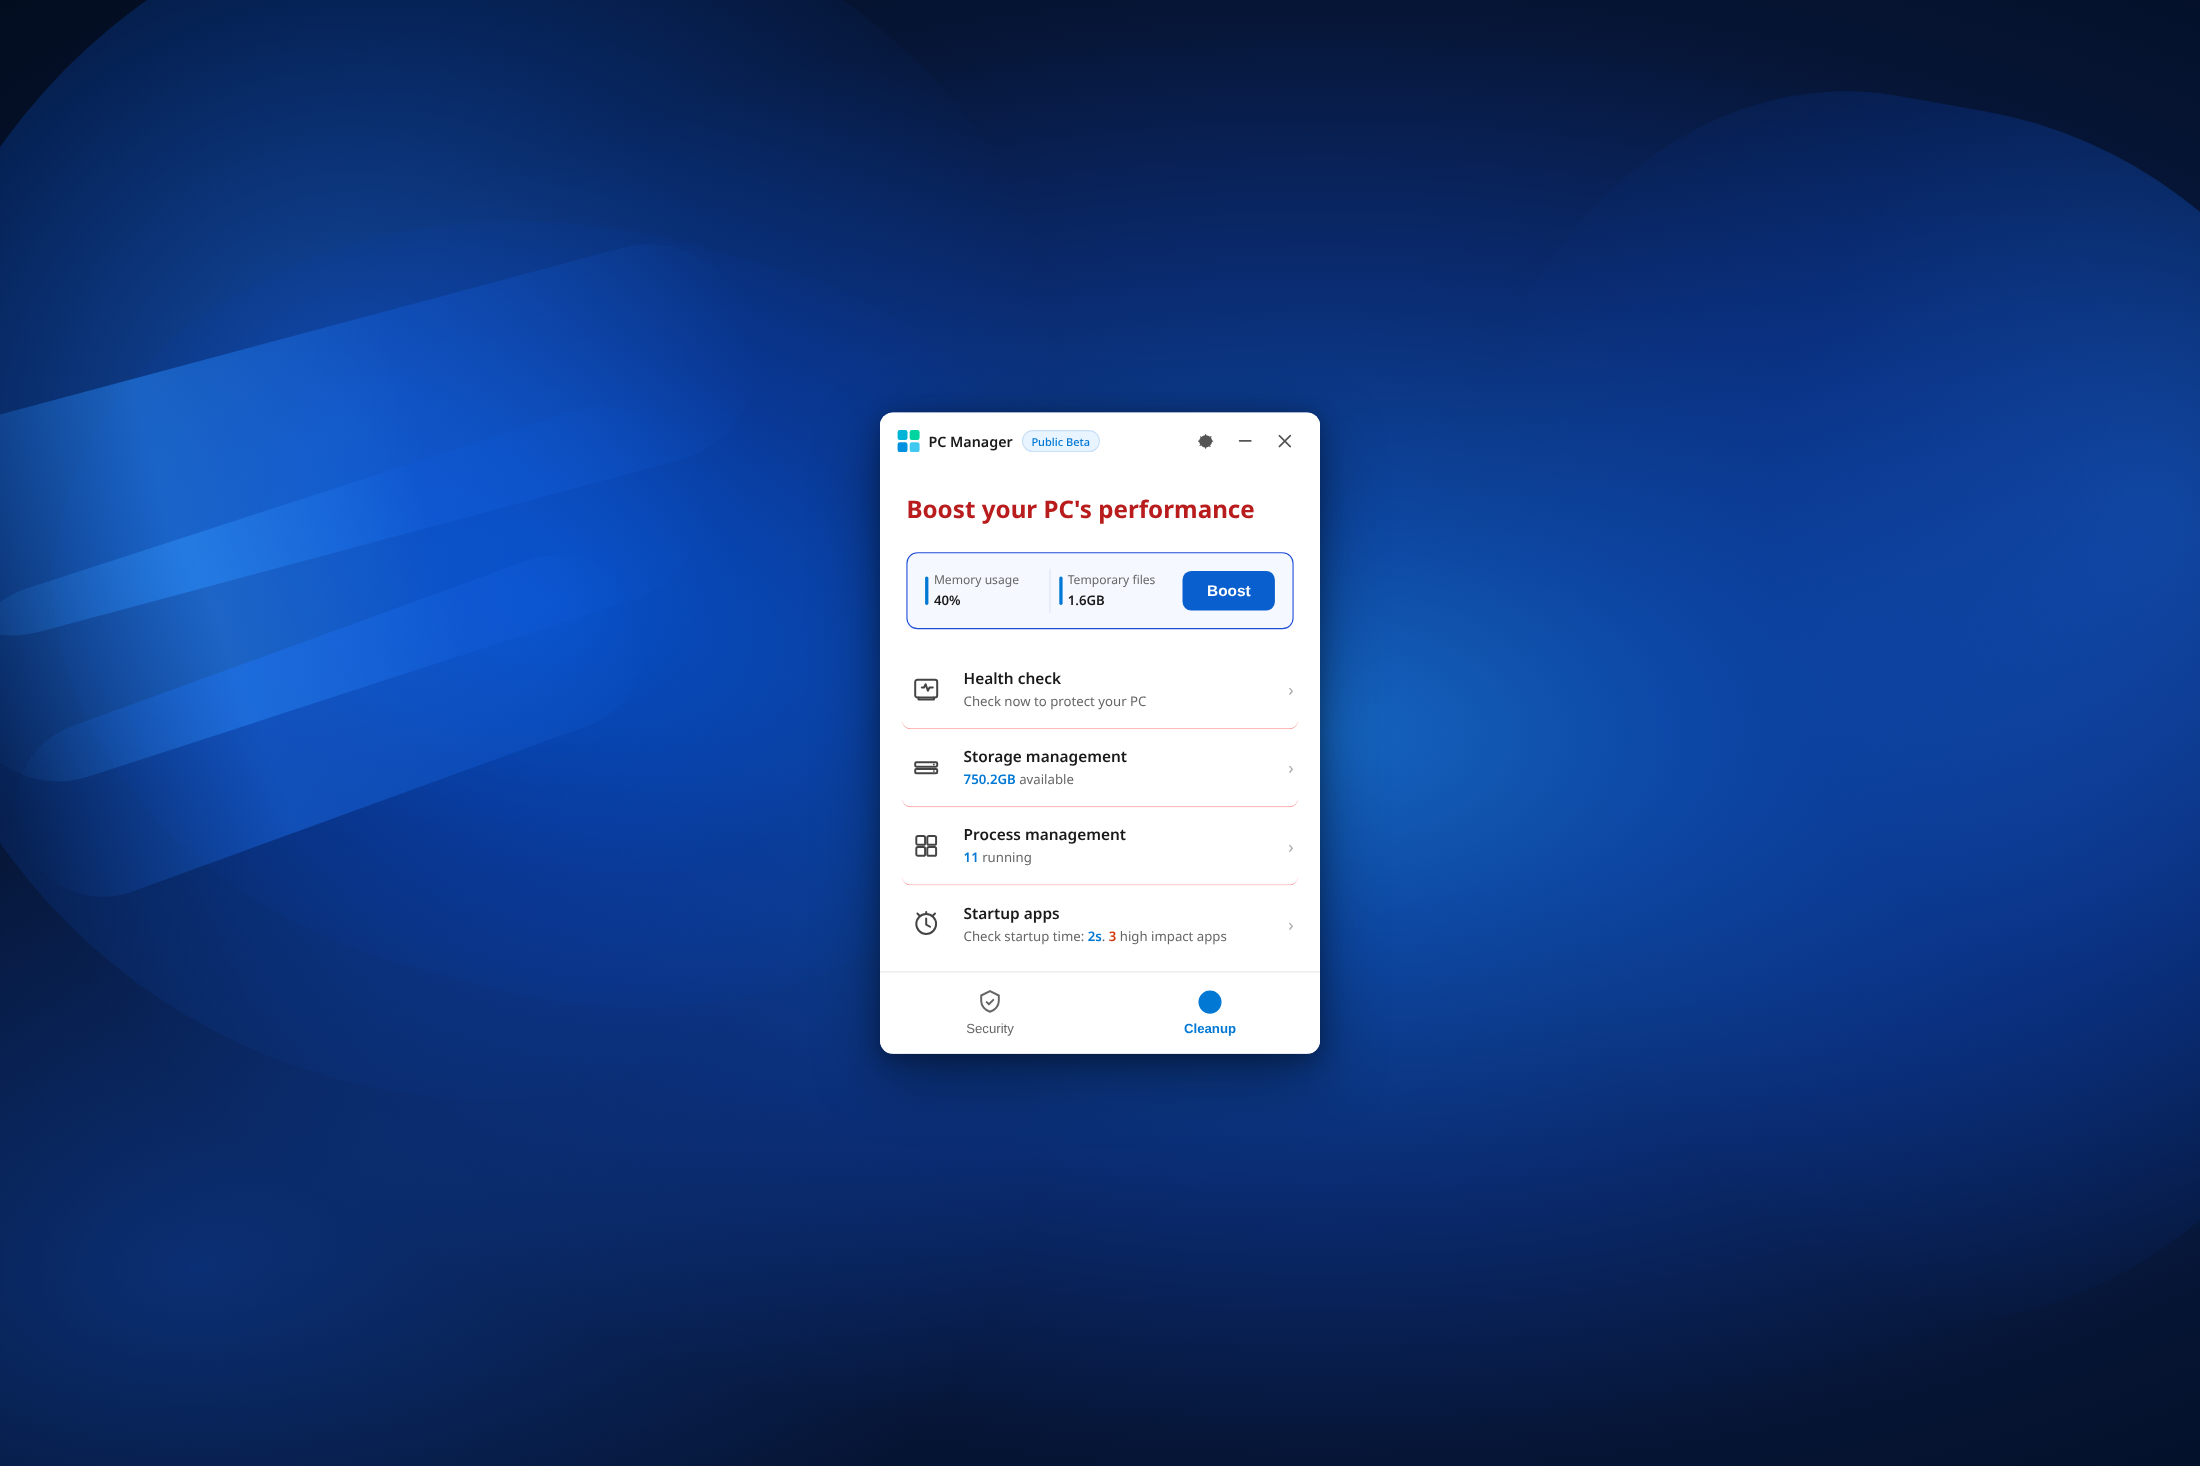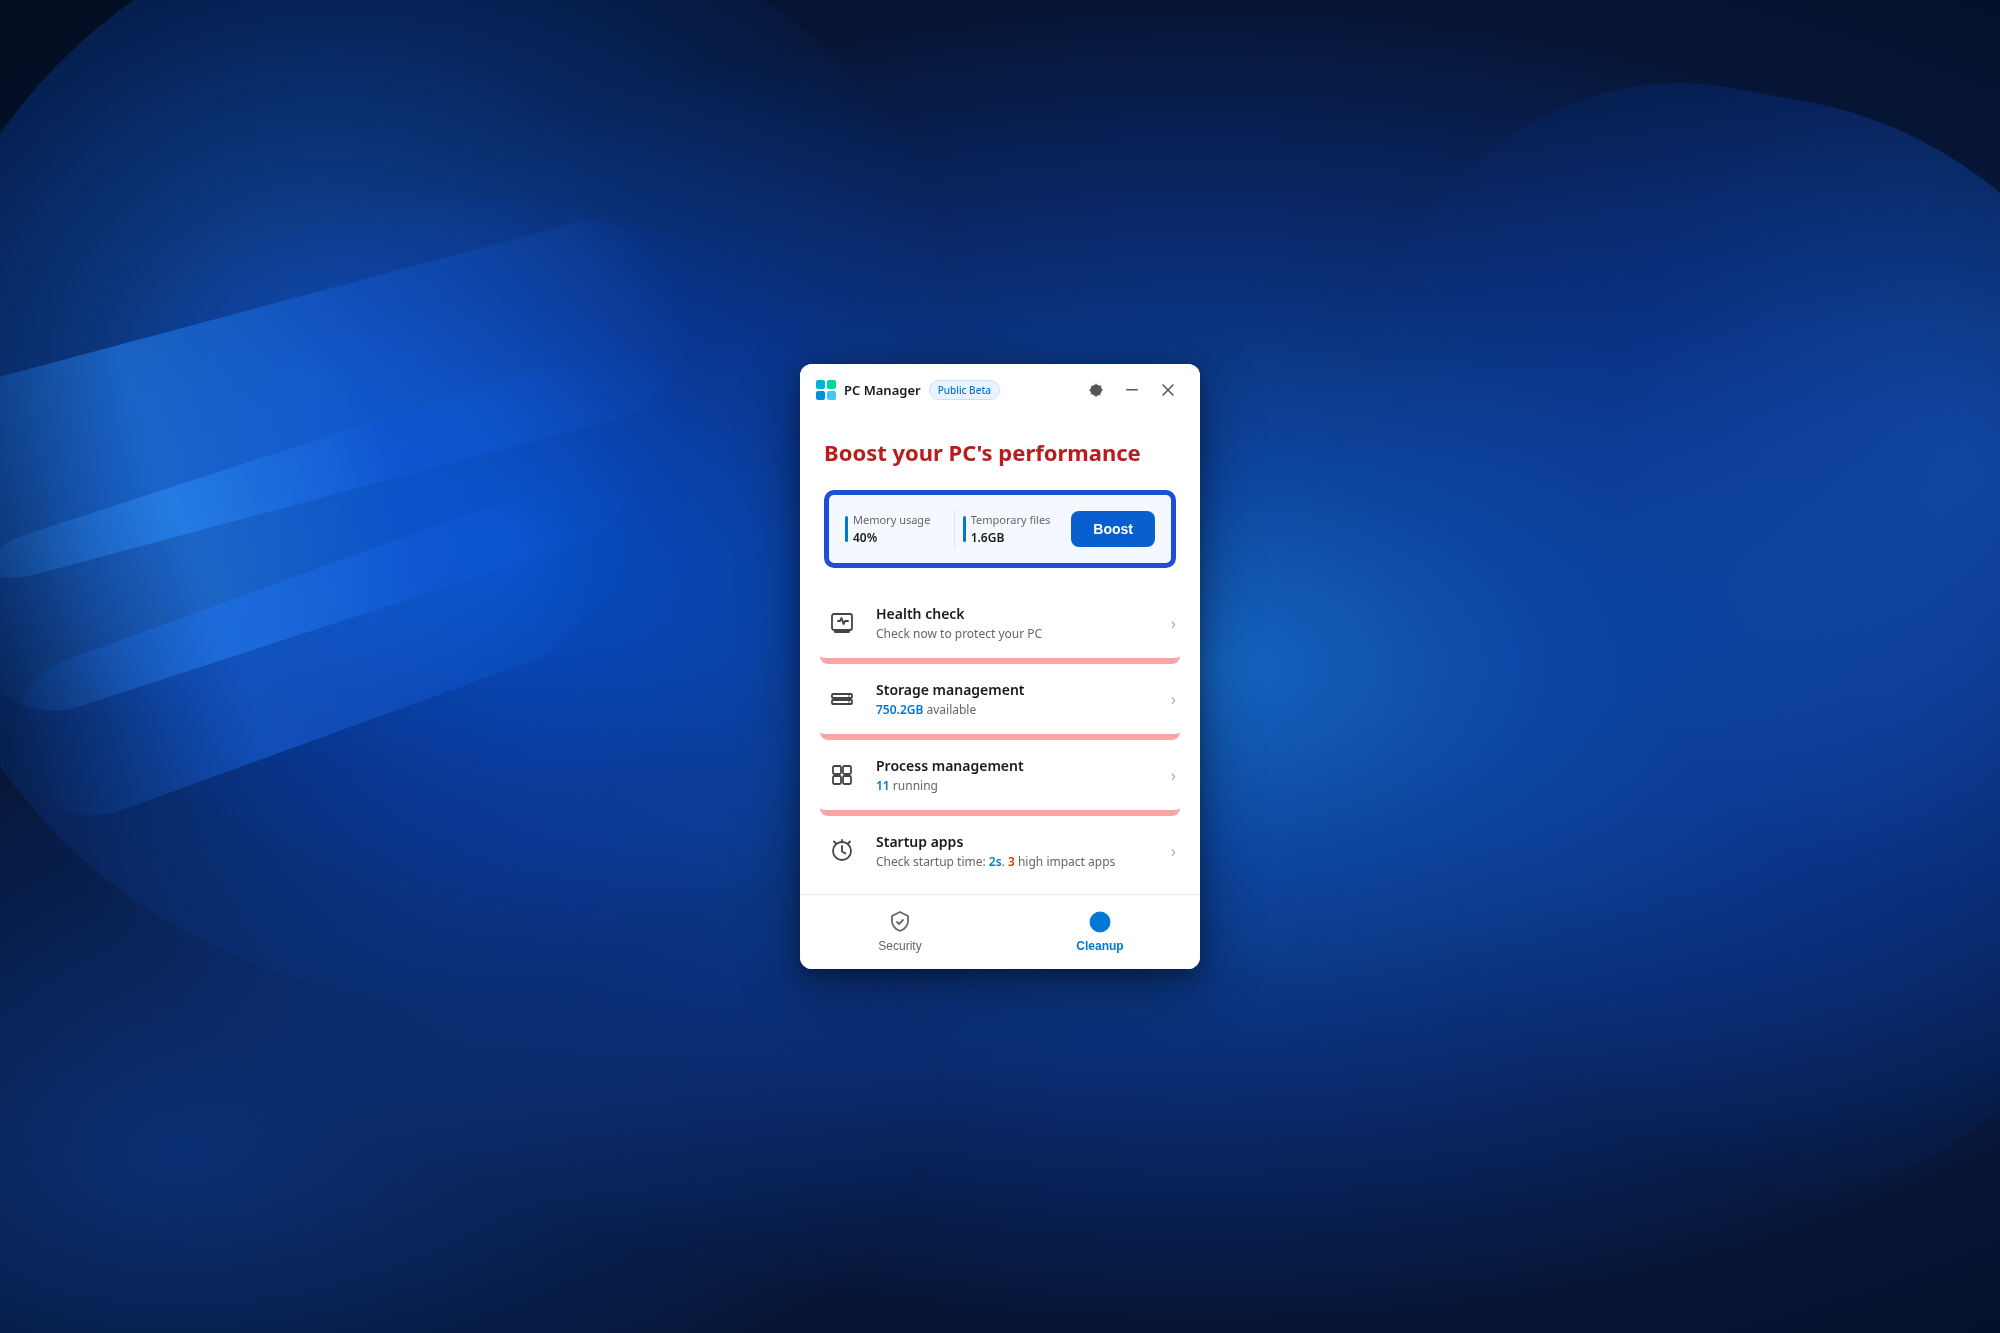--- a/index.html
+++ b/index.html
@@ -197,21 +197,21 @@
       color: #b91c1c;
       margin-bottom: 24px;
       line-height: 1.3;
     }
 
     .boost-panel {
       display: flex;
       align-items: center;
       gap: 8px;
       background: #f5f8ff;
-      border: 5px solid #1d4ed8;
+      border: 1px solid #1d4ed8;
       border-radius: 10px;
       padding: 14px 16px;
       margin-bottom: 20px;
       justify-content: center;
     }
 
     .stat-item {
       display: flex;
       flex-direction: column;
       flex: 1;
@@ -264,21 +264,21 @@
     .menu-list {
       display: flex;
       flex-direction: column;
     }
 
     .menu-item {
       display: flex;
       align-items: center;
       gap: 16px;
       padding: 16px 4px;
-      border-bottom: 6px solid #fca5a5;
+      border-bottom: 1px solid #fca5a5;
       cursor: pointer;
       transition: background 0.12s;
       border-radius: 8px;
       margin: 0 -4px;
     }
     .menu-item:last-child { border-bottom: none; }
 
     .menu-icon {
       width: 36px;
       height: 36px;

